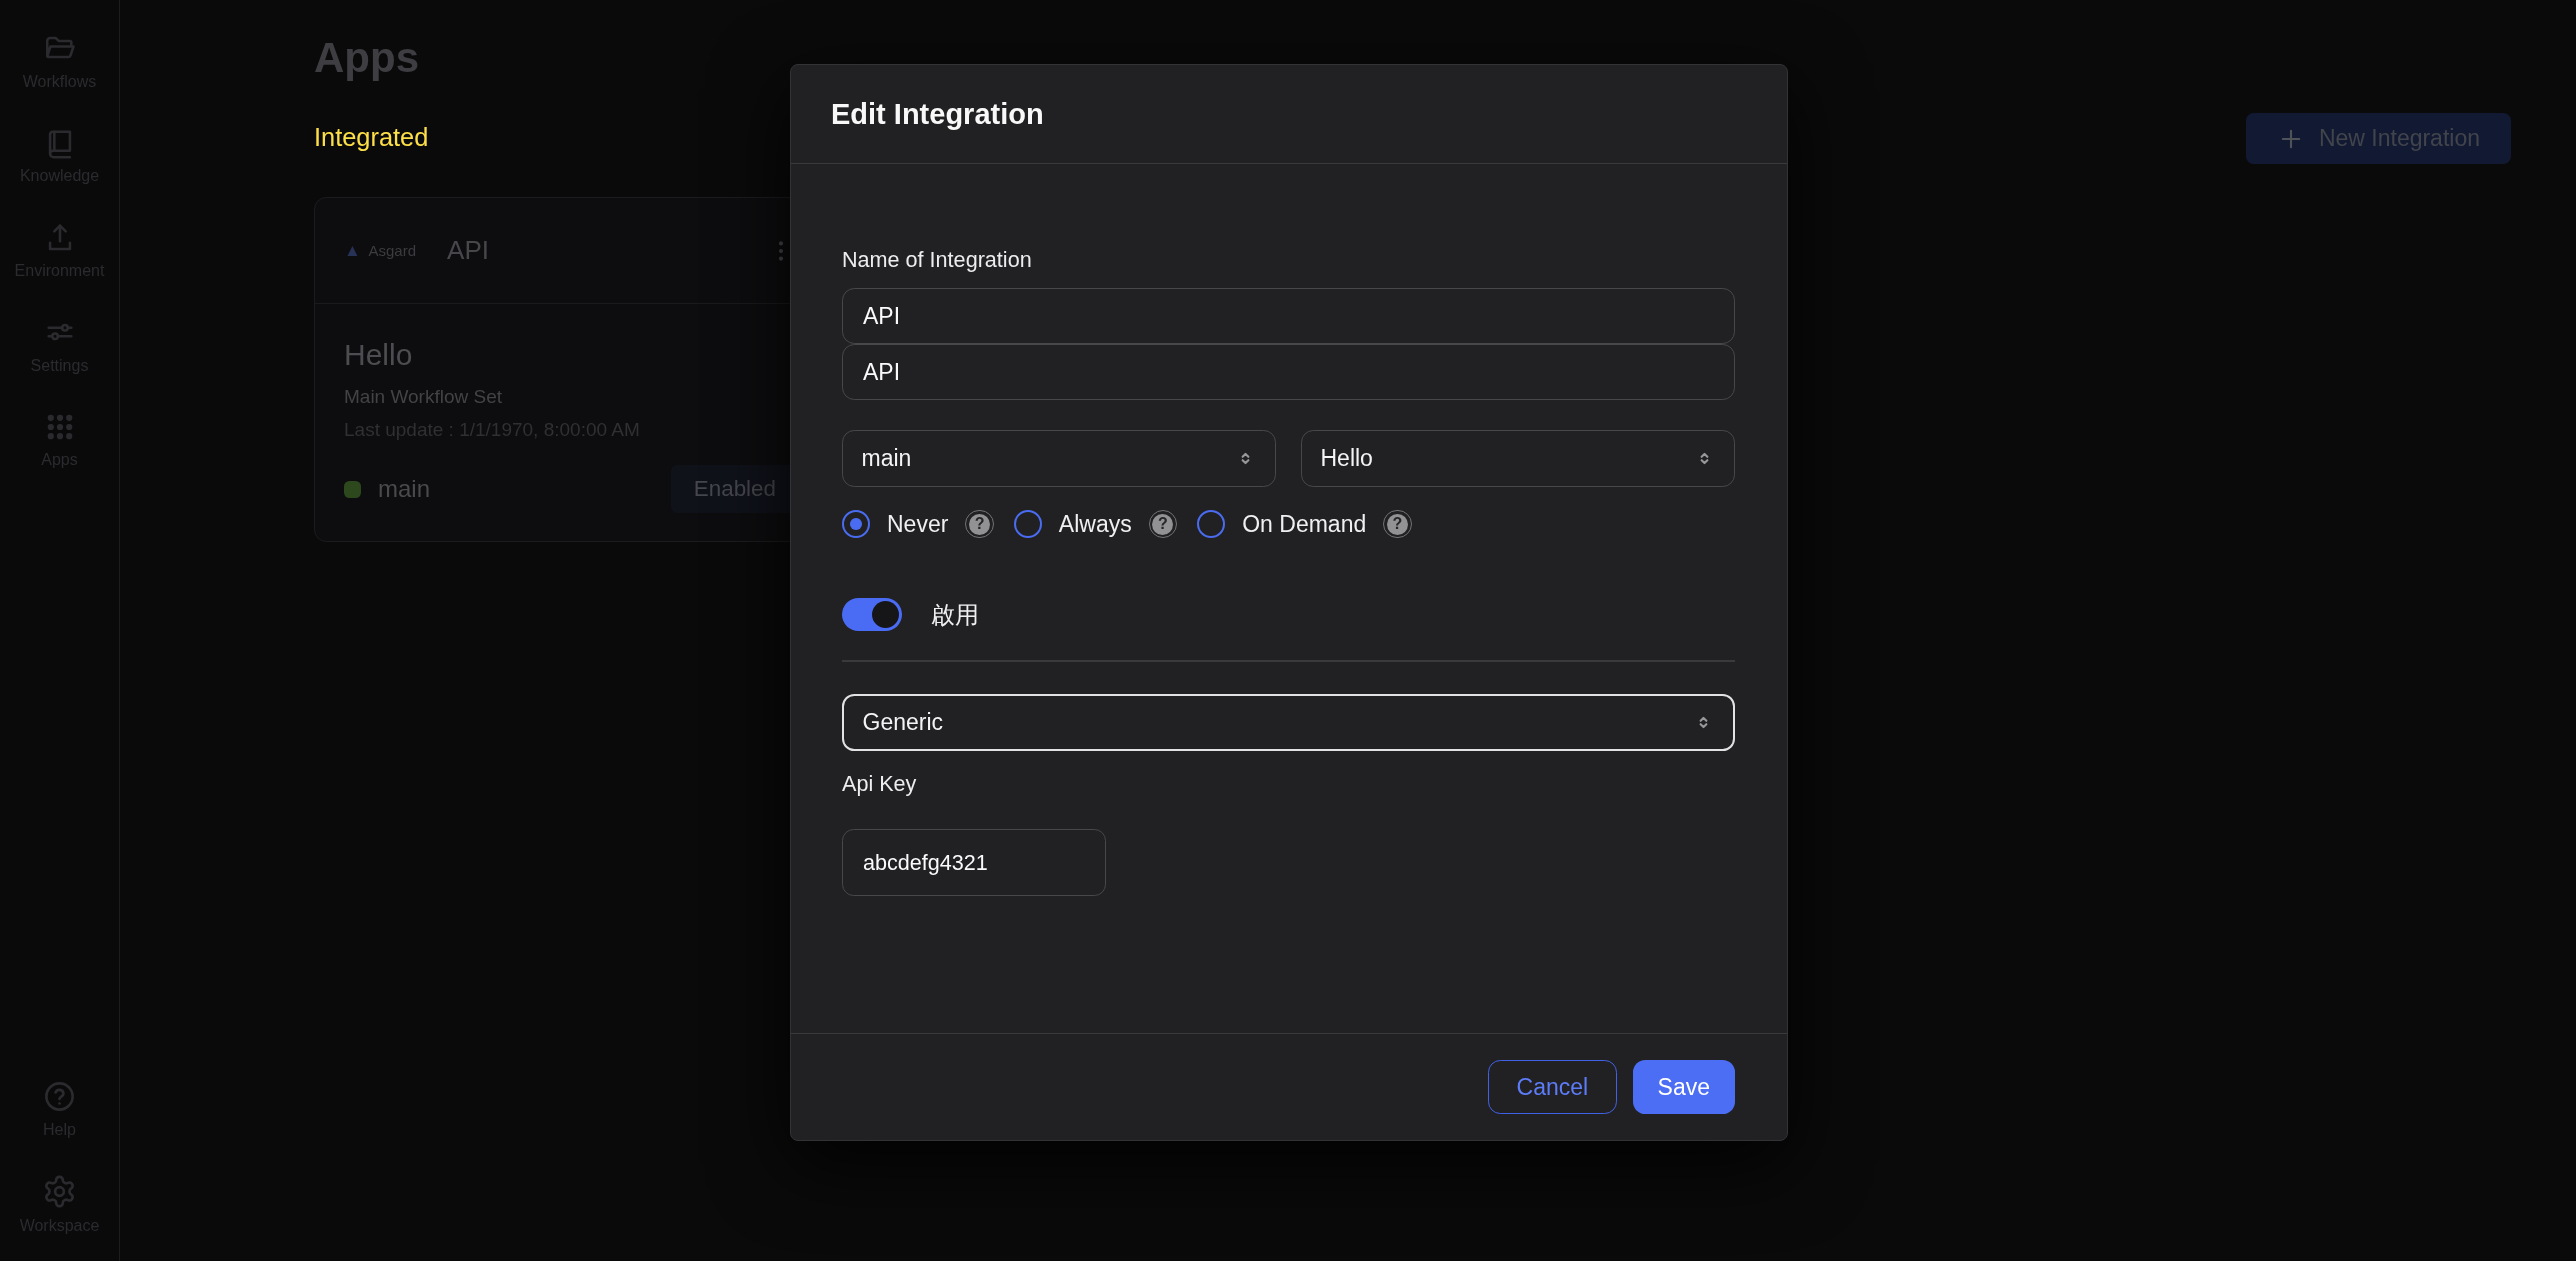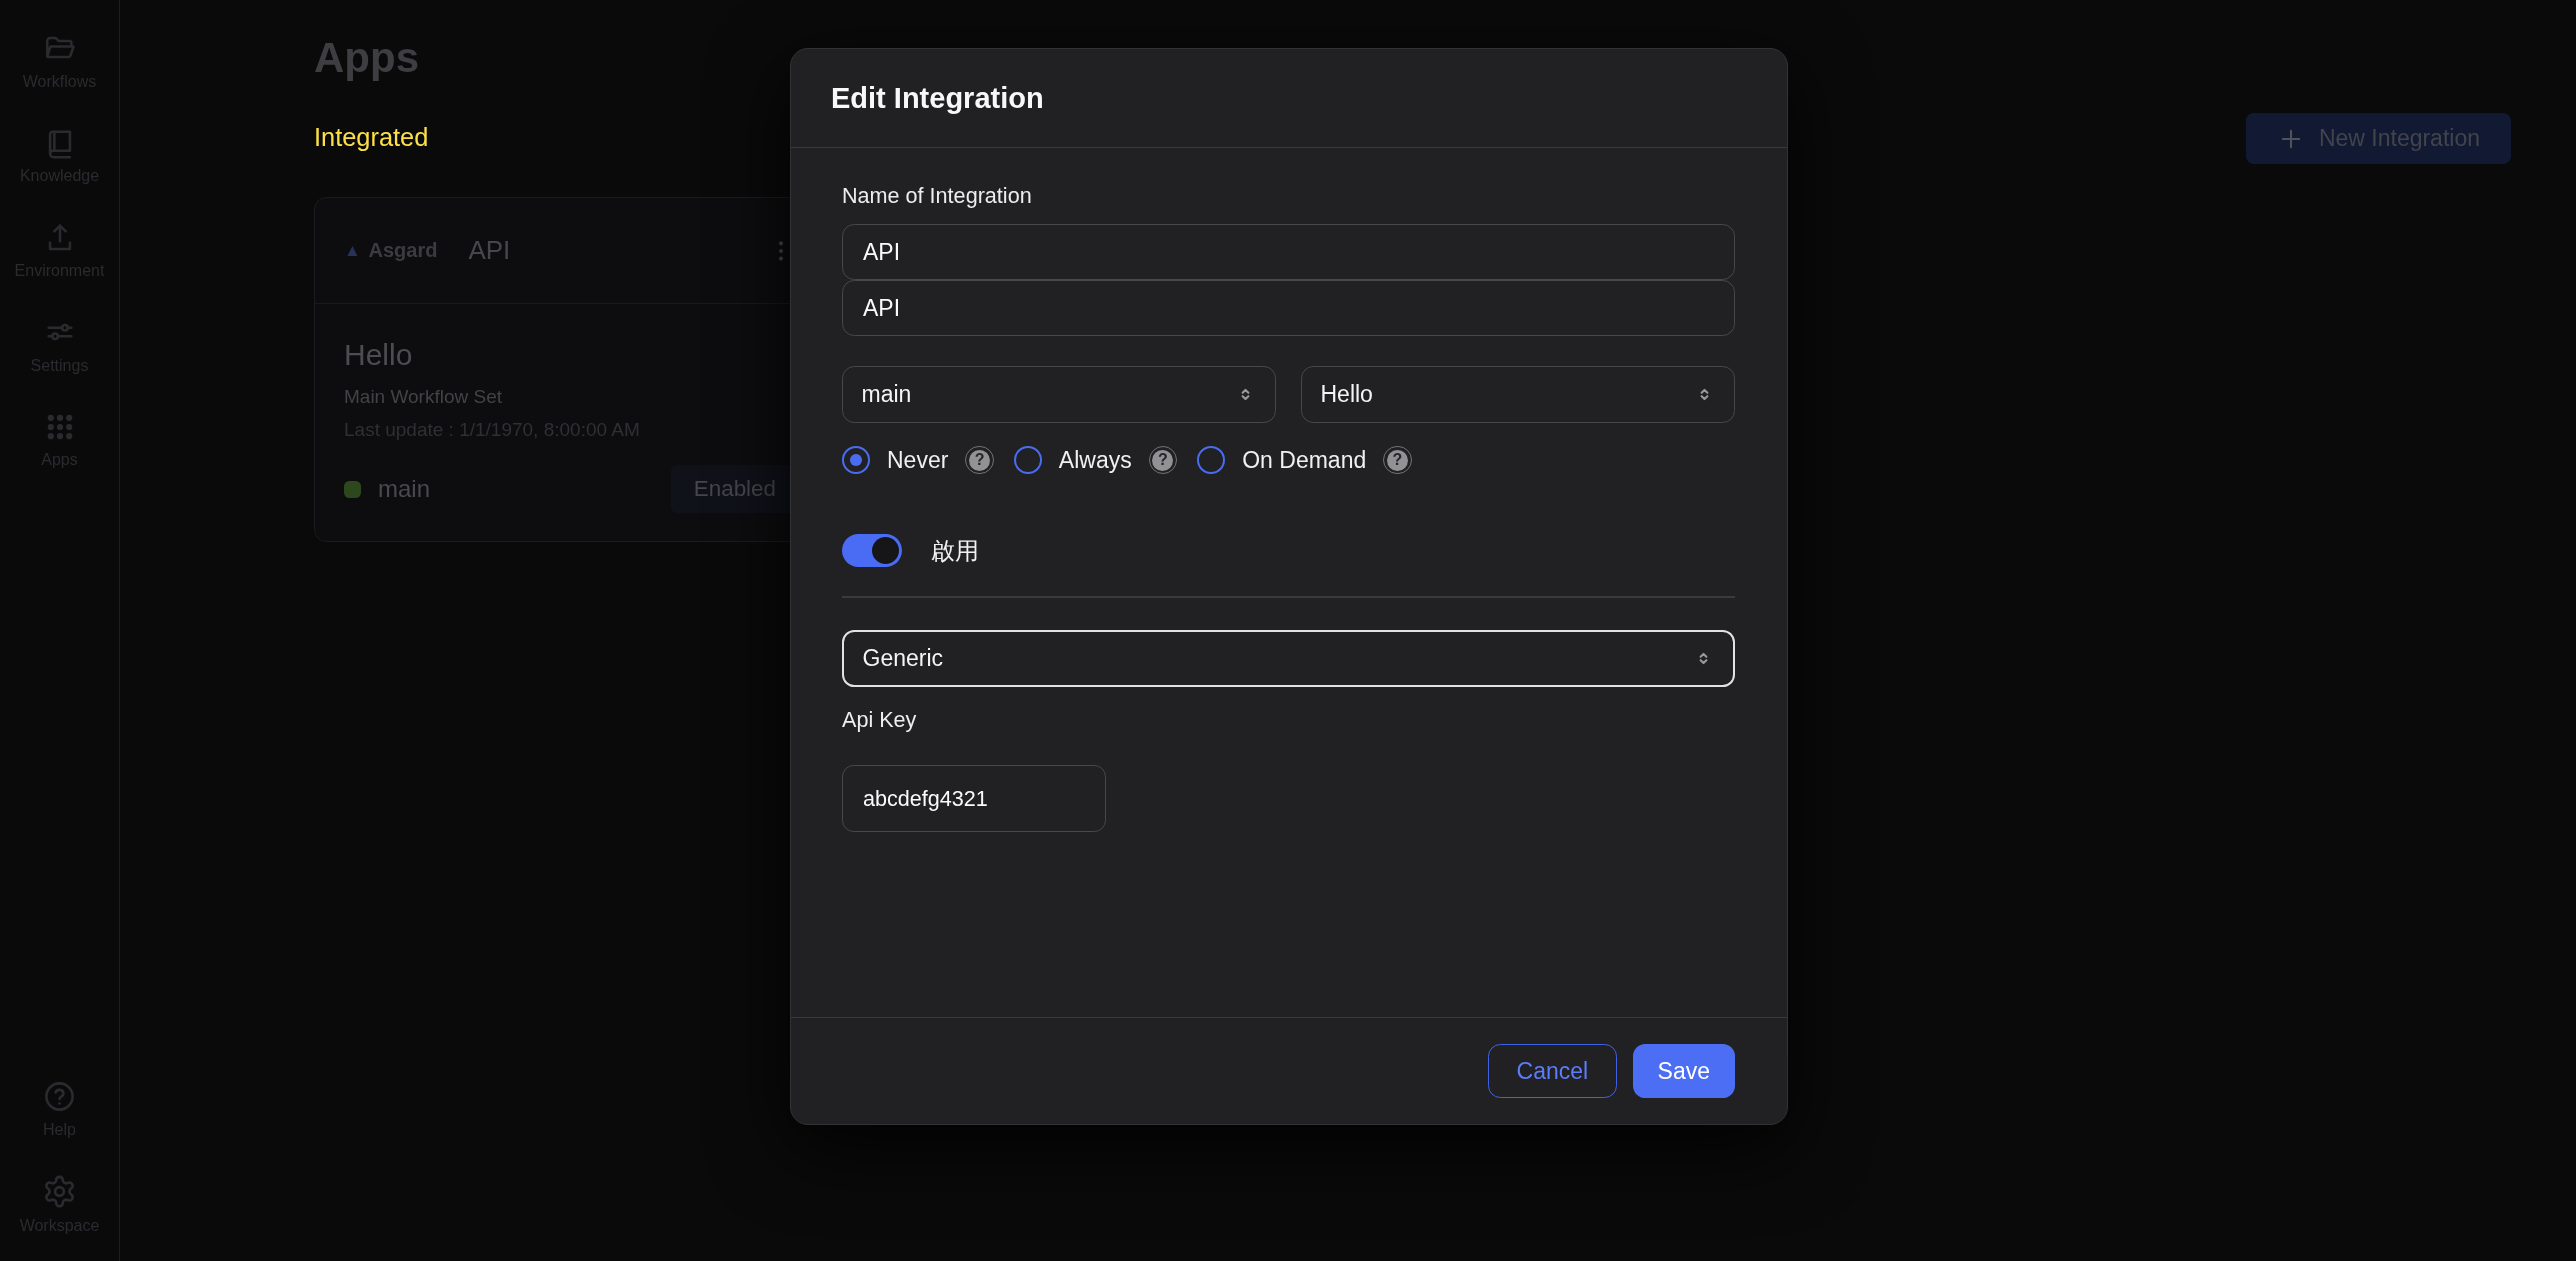--- a/index.html
+++ b/index.html
@@ -42,42 +42,42 @@
 
   
   .card {
     position:absolute; left:192px; top:197px; width:515px; height:345px;
     background:#0d0d0f; border:1.5px solid #1c1c1f; border-radius:12.3px;
     display:flex; flex-direction:column;
   }
   .card-header { height:106px; display:flex; align-items:center; padding:0 29px; border-bottom:1.5px solid #1a1a1d; }
   .brand { display:flex; align-items:center; gap:7.7px; }
   .brand .tri { color:#283156; font-size:17px; line-height:1; }
-  .brand .brand-name { font-size:20px; font-weight:700; color:#3c3c40; }
+  .brand .brand-name { font-size:15px; font-weight:400; color:#3c3c40; }
   .card-title { margin-left:31px; font-size:26px; color:#47474b; }
   .card-header .spacer { flex:1; }
   .kebab { cursor:pointer; padding:4.6px; }
   .card-body { padding:34px 29px 0 29px; flex:1; display:flex; flex-direction:column; }
   .card-name { font-size:30px; color:#4d4d51; }
   .card-sub { margin-top:14px; font-size:19px; color:#434347; }
   .card-upd { margin-top:10.8px; font-size:19px; color:#303034; }
   .card-foot { margin-top:auto; margin-bottom:28px; display:flex; align-items:center; }
   .dot { width:17px; height:17px; border-radius:5.4px; background:#2e481d; }
   .branch { margin-left:17px; font-size:24px; color:#4a4a4e; }
   .badge {
     margin-left:auto; background:#10121a; border-radius:6.2px;
     padding:10.8px 23px; font-size:22.4px; color:#45474d;
   }
 
   
   .modal {
-    position:absolute; left:790px; top:48px; width:998px; height:1077px;
-    background:#212124; border:0.8px solid #333336; border-radius:18px;
+    position:absolute; left:790px; top:64px; width:998px; height:1077px;
+    background:#212124; border:0.8px solid #333336; border-radius:8px;
     box-shadow:0 23px 77px rgba(0,0,0,0.85);
-    display:flex; flex-direction:column; overflow:hidden;
+    display:flex; flex-direction:column; overflow:hidden;gap:48px;
   }
   .modal-header { height:99px; flex:none; display:flex; align-items:center; padding:0 40px; border-bottom:1.5px solid #3a3a3d; }
   .modal-title { font-size:29px; font-weight:600; color:#f8f8f8; }
   .modal-body { flex:1; padding:35px 52px 0 51px; }
 
   .field-label { font-size:21.6px; color:#ededef; margin-bottom:15.4px; }
   .text-input {
     width:100%; height:56px; background:transparent;
     border:1.5px solid #48484b; border-radius:12.3px;
     padding:0 20px; font-size:23px; color:#fafafa;

